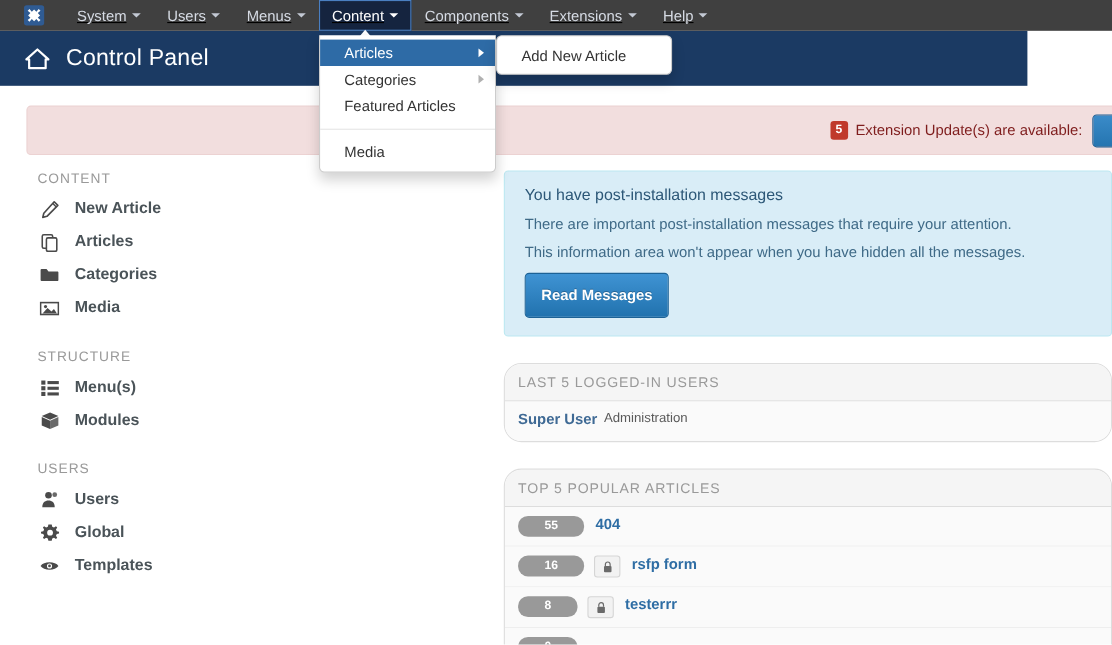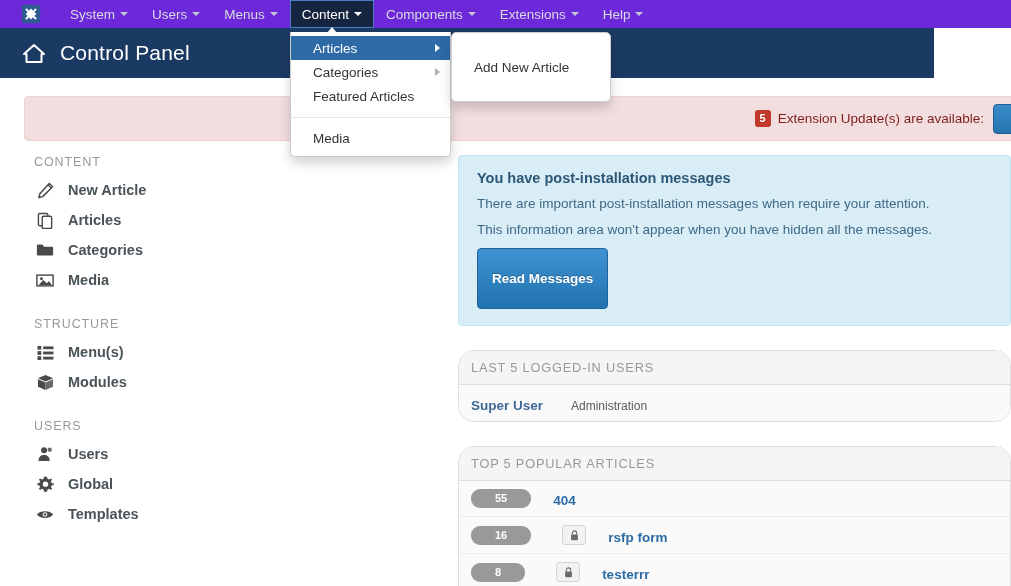--- a/index.html
+++ b/index.html
@@ -8,23 +8,24 @@
     background: #ffffff;
     font-family: "Liberation Sans", sans-serif;
     overflow: hidden;
   }
   #app { position: relative; width: 1011px; height: 586px; }
 
   
   .menubar {
     position: absolute; top: 0; left: 0;
     width: 1011px; height: 28px;
-    background: #6d28d9;
+    background: #404040;
     display: flex; align-items: center;
     z-index: 40;
+    text-decoration: underline;
   }
   .joomla-logo {
     width: 22px; height: 22px;
     margin-left: 20px; margin-right: 16px;
     display: flex; align-items: center; justify-content: center;
   }
   .menu-item {
     position: relative;
     height: 28px;
     padding: 0 11px;
@@ -94,21 +95,21 @@
   .dd-sep { height: 1px; background: #e5e5e5; margin: 9px 0 8px 0; }
 
   .submenu {
     position: absolute;
     top: 32px; left: 451px;
     width: 160px;
     background: #ffffff;
     border: 1px solid #cccccc;
     border-radius: 5px;
     box-shadow: 0 6px 12px rgba(0,0,0,.175);
-    padding: 22px 0;
+    padding: 5px 0;
     z-index: 55;
   }
   .submenu .dd-item { padding-left: 22px; }
 
   
   .subheader {
     position: absolute; top: 28px; left: 0;
     width: 934px; height: 50px;
     background: #1b3a63;
     display: flex; align-items: center;
@@ -189,59 +190,58 @@
   .info-box {
     background: #d9edf7;
     border: 1px solid #bce8f1;
     border-radius: 4px;
     padding: 14px 18px 16px 18px;
     margin-bottom: 24px;
   }
   .info-title {
     color: #2c5777;
     font-size: 14.5px;
-    font-weight: bold;
+    font-weight: normal;
     margin-bottom: 10px;
   }
   .info-p { color: #3f6a87; font-size: 13.5px; margin-bottom: 11px; }
   .read-btn {
     display: inline-block;
     background: linear-gradient(to bottom, #3f93d3, #2172ae);
     border: 1px solid #1c6296;
     border-radius: 4px;
     color: #ffffff;
     font-size: 13.5px;
     font-weight: bold;
-    padding: 22px 14px;
+    padding: 12px 14px;
     text-shadow: 0 -1px 0 rgba(0,0,0,.25);
   }
 
   .panel {
     background: #ffffff;
     border: 1px solid #dddddd;
     border-radius: 16px;
     margin-bottom: 24px;
     overflow: hidden;
   }
   .panel-head {
     background: #f5f5f5;
     border-bottom: 1px solid #dddddd;
     color: #999999;
     font-size: 12.8px;
     letter-spacing: .8px;
     padding: 9px 12px;
     text-transform: uppercase;
   }
   .panel-row {
-    display: flex; align-items: flex-end;
+    display: flex; align-items: flex-start;
     padding: 8px 12px;
     border-bottom: 1px solid #eeeeee;
     background: #fafafa;
     min-height: 36px;
-    gap: 22px;
   }
   .panel-row:last-child { border-bottom: none; }
   .user-name { color: #3f6a95; font-size: 13.5px; font-weight: bold; }
   .user-role { color: #5a5a5a; font-size: 12px; margin-left: 6px; }
 
   .hits {
     display: inline-block;
     background: #999999;
     color: #ffffff;
     font-size: 11px;
@@ -253,21 +253,21 @@
     text-align: center;
   }
   .lock {
     display: inline-flex; align-items: center; justify-content: center;
     width: 24px; height: 20px;
     margin-left: 9px;
     background: #f2f2f2;
     border: 1px solid #d5d5d5;
     border-radius: 3px;
   }
-  .art-title { color: #2e6da4; font-size: 13.5px; font-weight: bold; }
+  .art-title { color: #2e6da4; font-size: 13.5px; font-weight: bold; margin-left: 10px; }
 </style>
 </head>
 <body>
 
 <div id="app">
 
   <div class="menubar">
     <div class="joomla-logo">
       <svg width="20" height="20" viewBox="0 0 24 24" aria-hidden="true">
         <rect x="1" y="1" width="22" height="22" rx="3" fill="#2f5b93"></rect>
@@ -417,21 +417,21 @@
         </svg>
       </span>
       <span class="side-label">Templates</span>
     </div>
   </div>
 
   <div class="rightcol">
 
     <div class="info-box">
       <div class="info-title">You have post-installation messages</div>
-      <div class="info-p">There are important post-installation messages when require your attention.</div>
+      <div class="info-p">There are important post-installation messages that require your attention.</div>
       <div class="info-p">This information area won't appear when you have hidden all the messages.</div>
       <span class="read-btn">Read Messages</span>
     </div>
 
     <div class="panel">
       <div class="panel-head">LAST 5 LOGGED-IN USERS</div>
       <div class="panel-row">
         <span class="user-name">Super User</span>
         <span class="user-role">Administration</span>
       </div>

